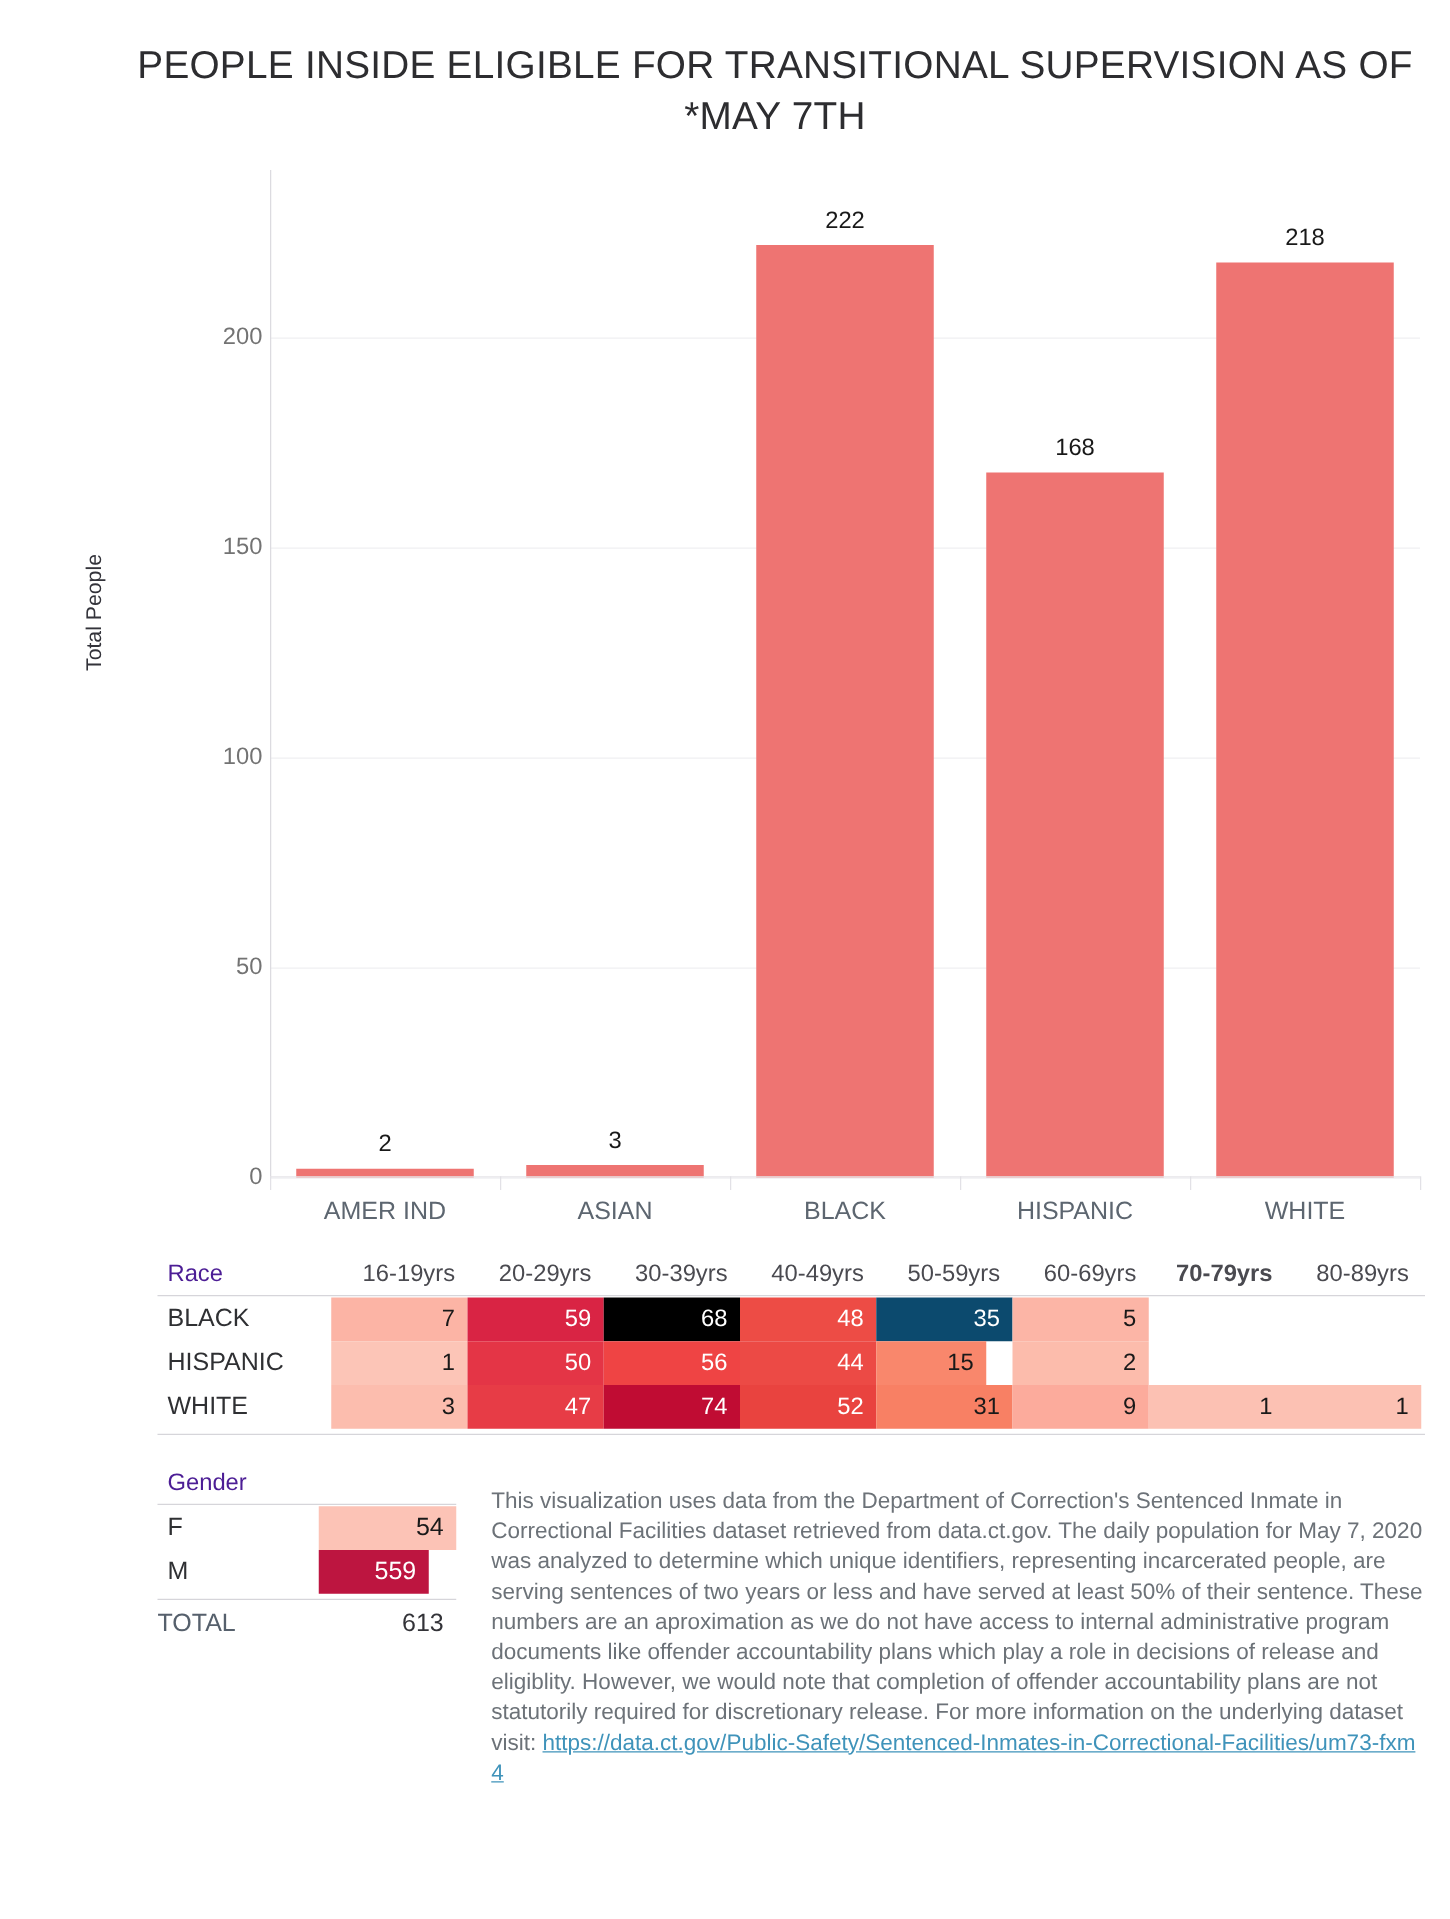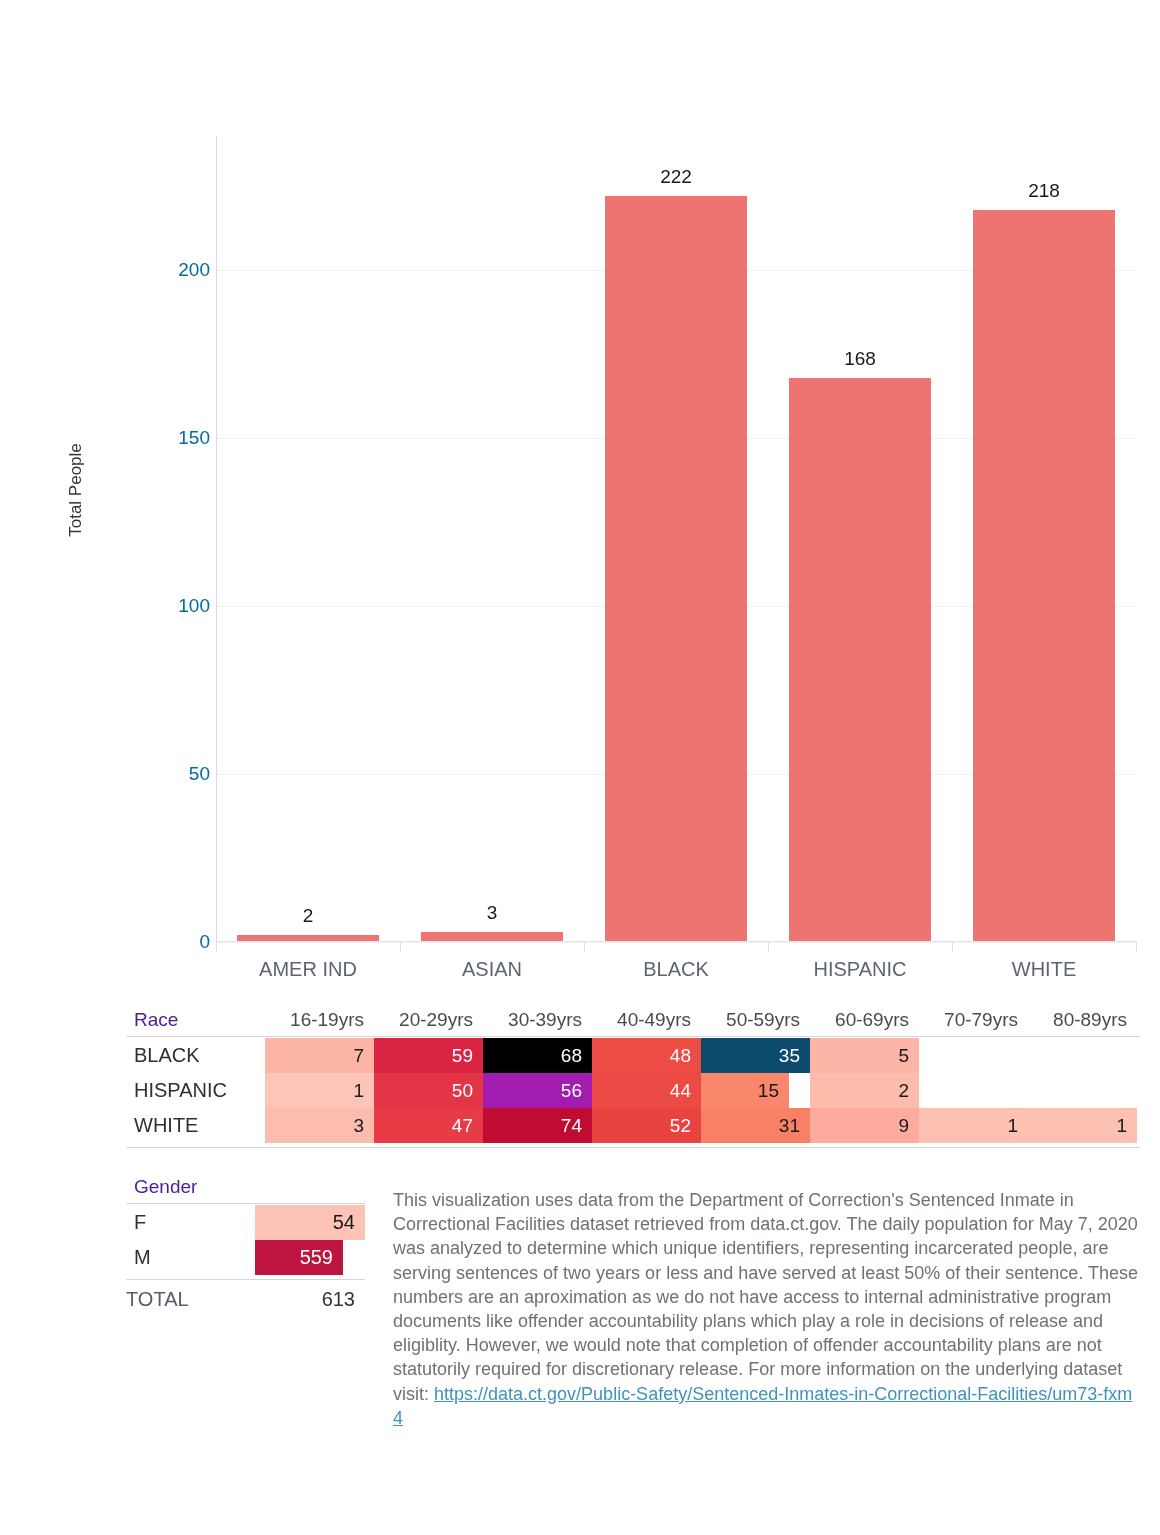--- a/index.html
+++ b/index.html
@@ -30,21 +30,21 @@
     width: 200px;
     transform: rotate(-90deg);
     transform-origin: center center;
     text-align: center;
     font-size: 17px; color: #33333a;
   }
 
   .ytick {
     position: absolute; right: 0; width: 70px;
     text-align: right;
-    font-size: 19px; color: #0369a1;
+    font-size: 19px; color: #737373;
     transform: translateY(-50%);
   }
   #ytick-wrap { position: absolute; left: 130px; top: 0; width: 80px; height: 1000px; }
 
   #plot {
     position: absolute;
     left: 216px; top: 136px;
     width: 920px; height: 806px;
   }
   .gridline {
@@ -132,20 +132,21 @@
     color: #6c7278;
     text-align: left;
   }
   #note-link { color: #3f93ba; text-decoration: underline; word-break: break-all; }
 </style>
 </head>
 <body>
 
 <div id="root">
 
+  <h1 id="chart-title">PEOPLE INSIDE ELIGIBLE FOR TRANSITIONAL SUPERVISION AS OF *MAY 7TH</h1>
 
   <div id="chart-area">
     <div id="ylabel">Total People</div>
     <div id="ytick-wrap">
         <div class="ytick" style="top: 942px;">0</div>
         <div class="ytick" style="top: 774.083px;">50</div>
         <div class="ytick" style="top: 606.167px;">100</div>
         <div class="ytick" style="top: 438.25px;">150</div>
         <div class="ytick" style="top: 270.333px;">200</div>
       </div>
@@ -187,40 +188,40 @@
 
   <div class="htable" id="race-table" style="left:126px; top:1005px; width:1014px;">
       <div class="hrow" style="height: 30px;">
         <div class="headlabel">Race</div>
         <div class="hhead" style="left: 139px; width: 109px;">16-19yrs</div>
         <div class="hhead" style="left: 248px; width: 109px;">20-29yrs</div>
         <div class="hhead" style="left: 357px; width: 109px;">30-39yrs</div>
         <div class="hhead" style="left: 466px; width: 109px;">40-49yrs</div>
         <div class="hhead" style="left: 575px; width: 109px;">50-59yrs</div>
         <div class="hhead" style="left: 684px; width: 109px;">60-69yrs</div>
-        <div class="hhead" style="left: 793px; width: 109px;">70-79yrs</div>
+        <div class="hhead" style="left: 793px; width: 109px; font-weight: bold;">70-79yrs</div>
         <div class="hhead" style="left: 902px; width: 109px;">80-89yrs</div>
       </div>
       <div class="hrule" style="left: 0px; top: 31px; width: 1014px;"></div>
       <div class="hrow" style="margin-top: 3px;">
         <div class="rowlabel">BLACK</div>
         <div class="hcell" style="left: 139px; width: 109px; background: rgb(252, 180, 165);">7</div>
         <div class="hcell lightfg" style="left: 248px; width: 109px; background: rgb(217, 36, 68);">59</div>
         <div class="hcell lightfg" style="left: 357px; width: 109px; background: #000000; padding-left: 40px;">68</div>
         <div class="hcell lightfg" style="left: 466px; width: 109px; background: rgb(237, 76, 69);">48</div>
         <div class="hcell lightfg" style="left: 575px; width: 109px; background: #0c4a6e;">35</div>
         <div class="hcell" style="left: 684px; width: 109px; background: rgb(252, 181, 166);">5</div>
         <div class="hcell" style="left: 793px; width: 109px;"></div>
         <div class="hcell" style="left: 902px; width: 109px;"></div>
       </div>
       <div class="hrow" style="margin-top: 0px;">
         <div class="rowlabel">HISPANIC</div>
         <div class="hcell" style="left: 139px; width: 109px; background: rgb(252, 197, 183);">1</div>
         <div class="hcell lightfg" style="left: 248px; width: 109px; background: rgb(228, 53, 70);">50</div>
-        <div class="hcell lightfg" style="left: 357px; width: 109px; background: #a21caf;">56</div>
+        <div class="hcell lightfg" style="left: 357px; width: 109px; background: #ef4444;">56</div>
         <div class="hcell lightfg" style="left: 466px; width: 109px; background: rgb(236, 74, 69);">44</div>
         <div class="hcell" style="left: 575px; width: 88px; background: rgb(249, 135, 108);">15</div>
         <div class="hcell" style="left: 684px; width: 109px; background: rgb(252, 188, 172);">2</div>
         <div class="hcell" style="left: 793px; width: 109px;"></div>
         <div class="hcell" style="left: 902px; width: 109px;"></div>
       </div>
       <div class="hrow" style="margin-top: 0px;">
         <div class="rowlabel">WHITE</div>
         <div class="hcell" style="left: 139px; width: 109px; background: rgb(252, 189, 174);">3</div>
         <div class="hcell lightfg" style="left: 248px; width: 109px; background: rgb(231, 60, 70);">47</div>

